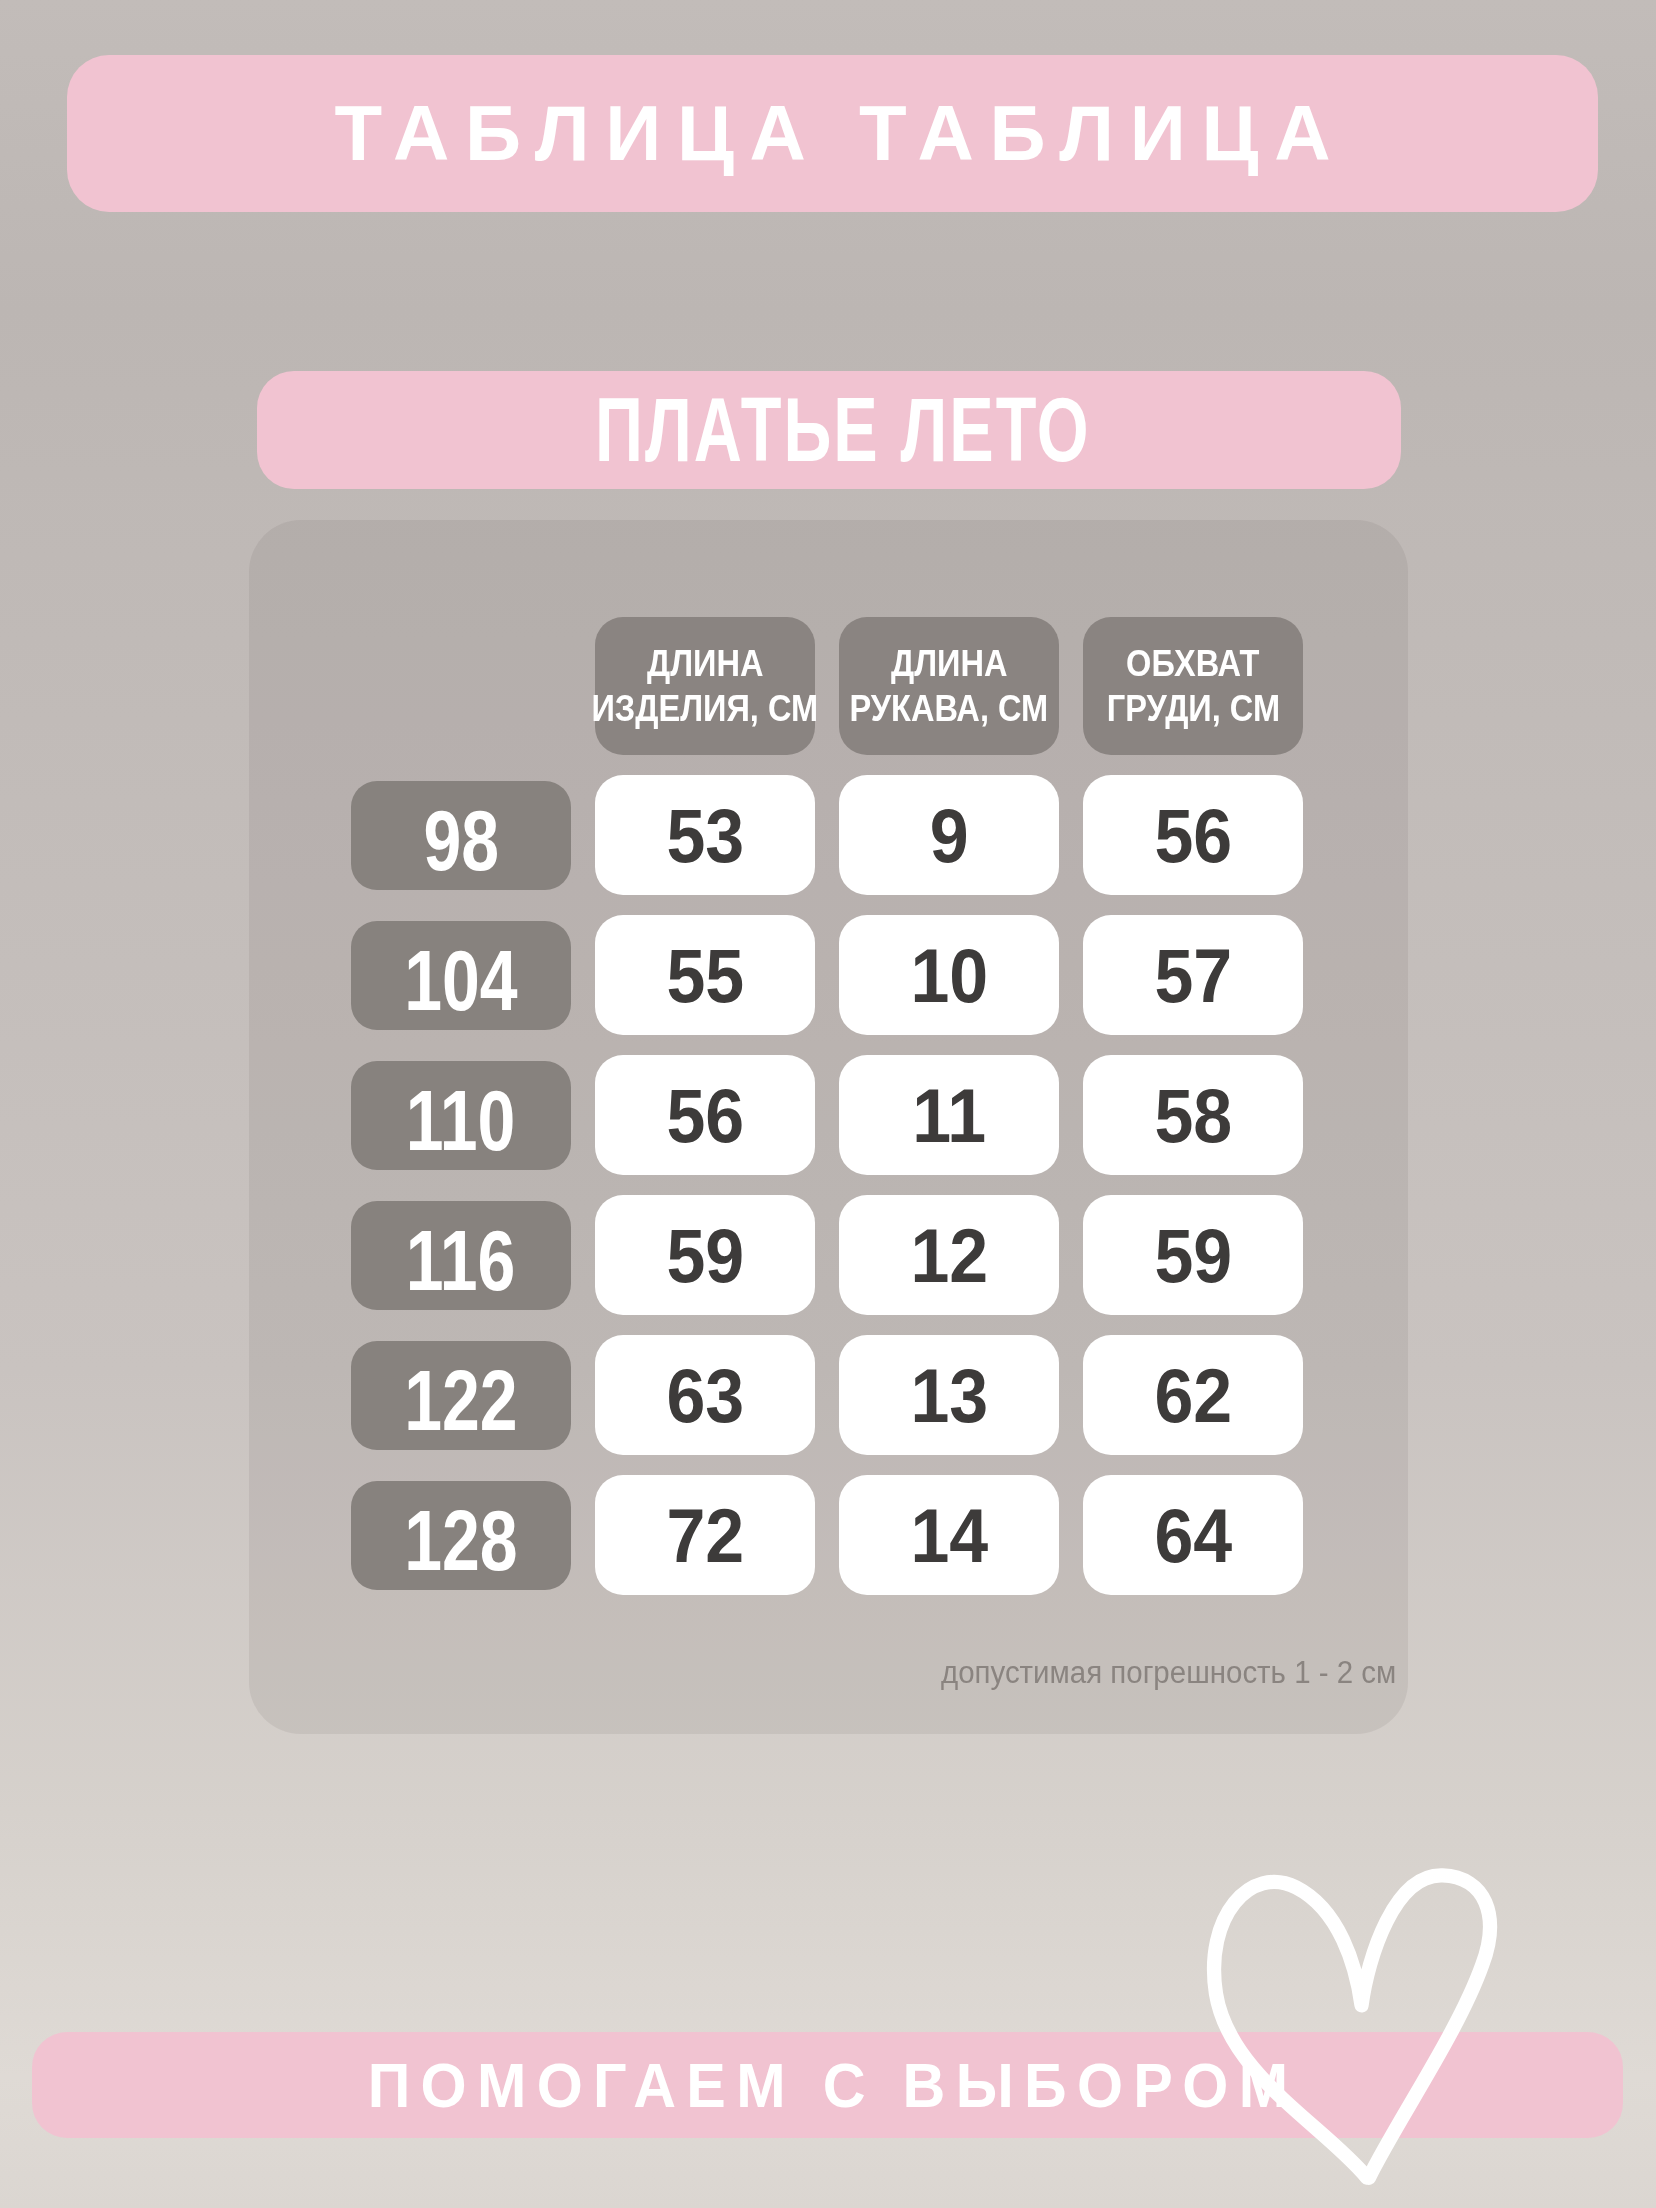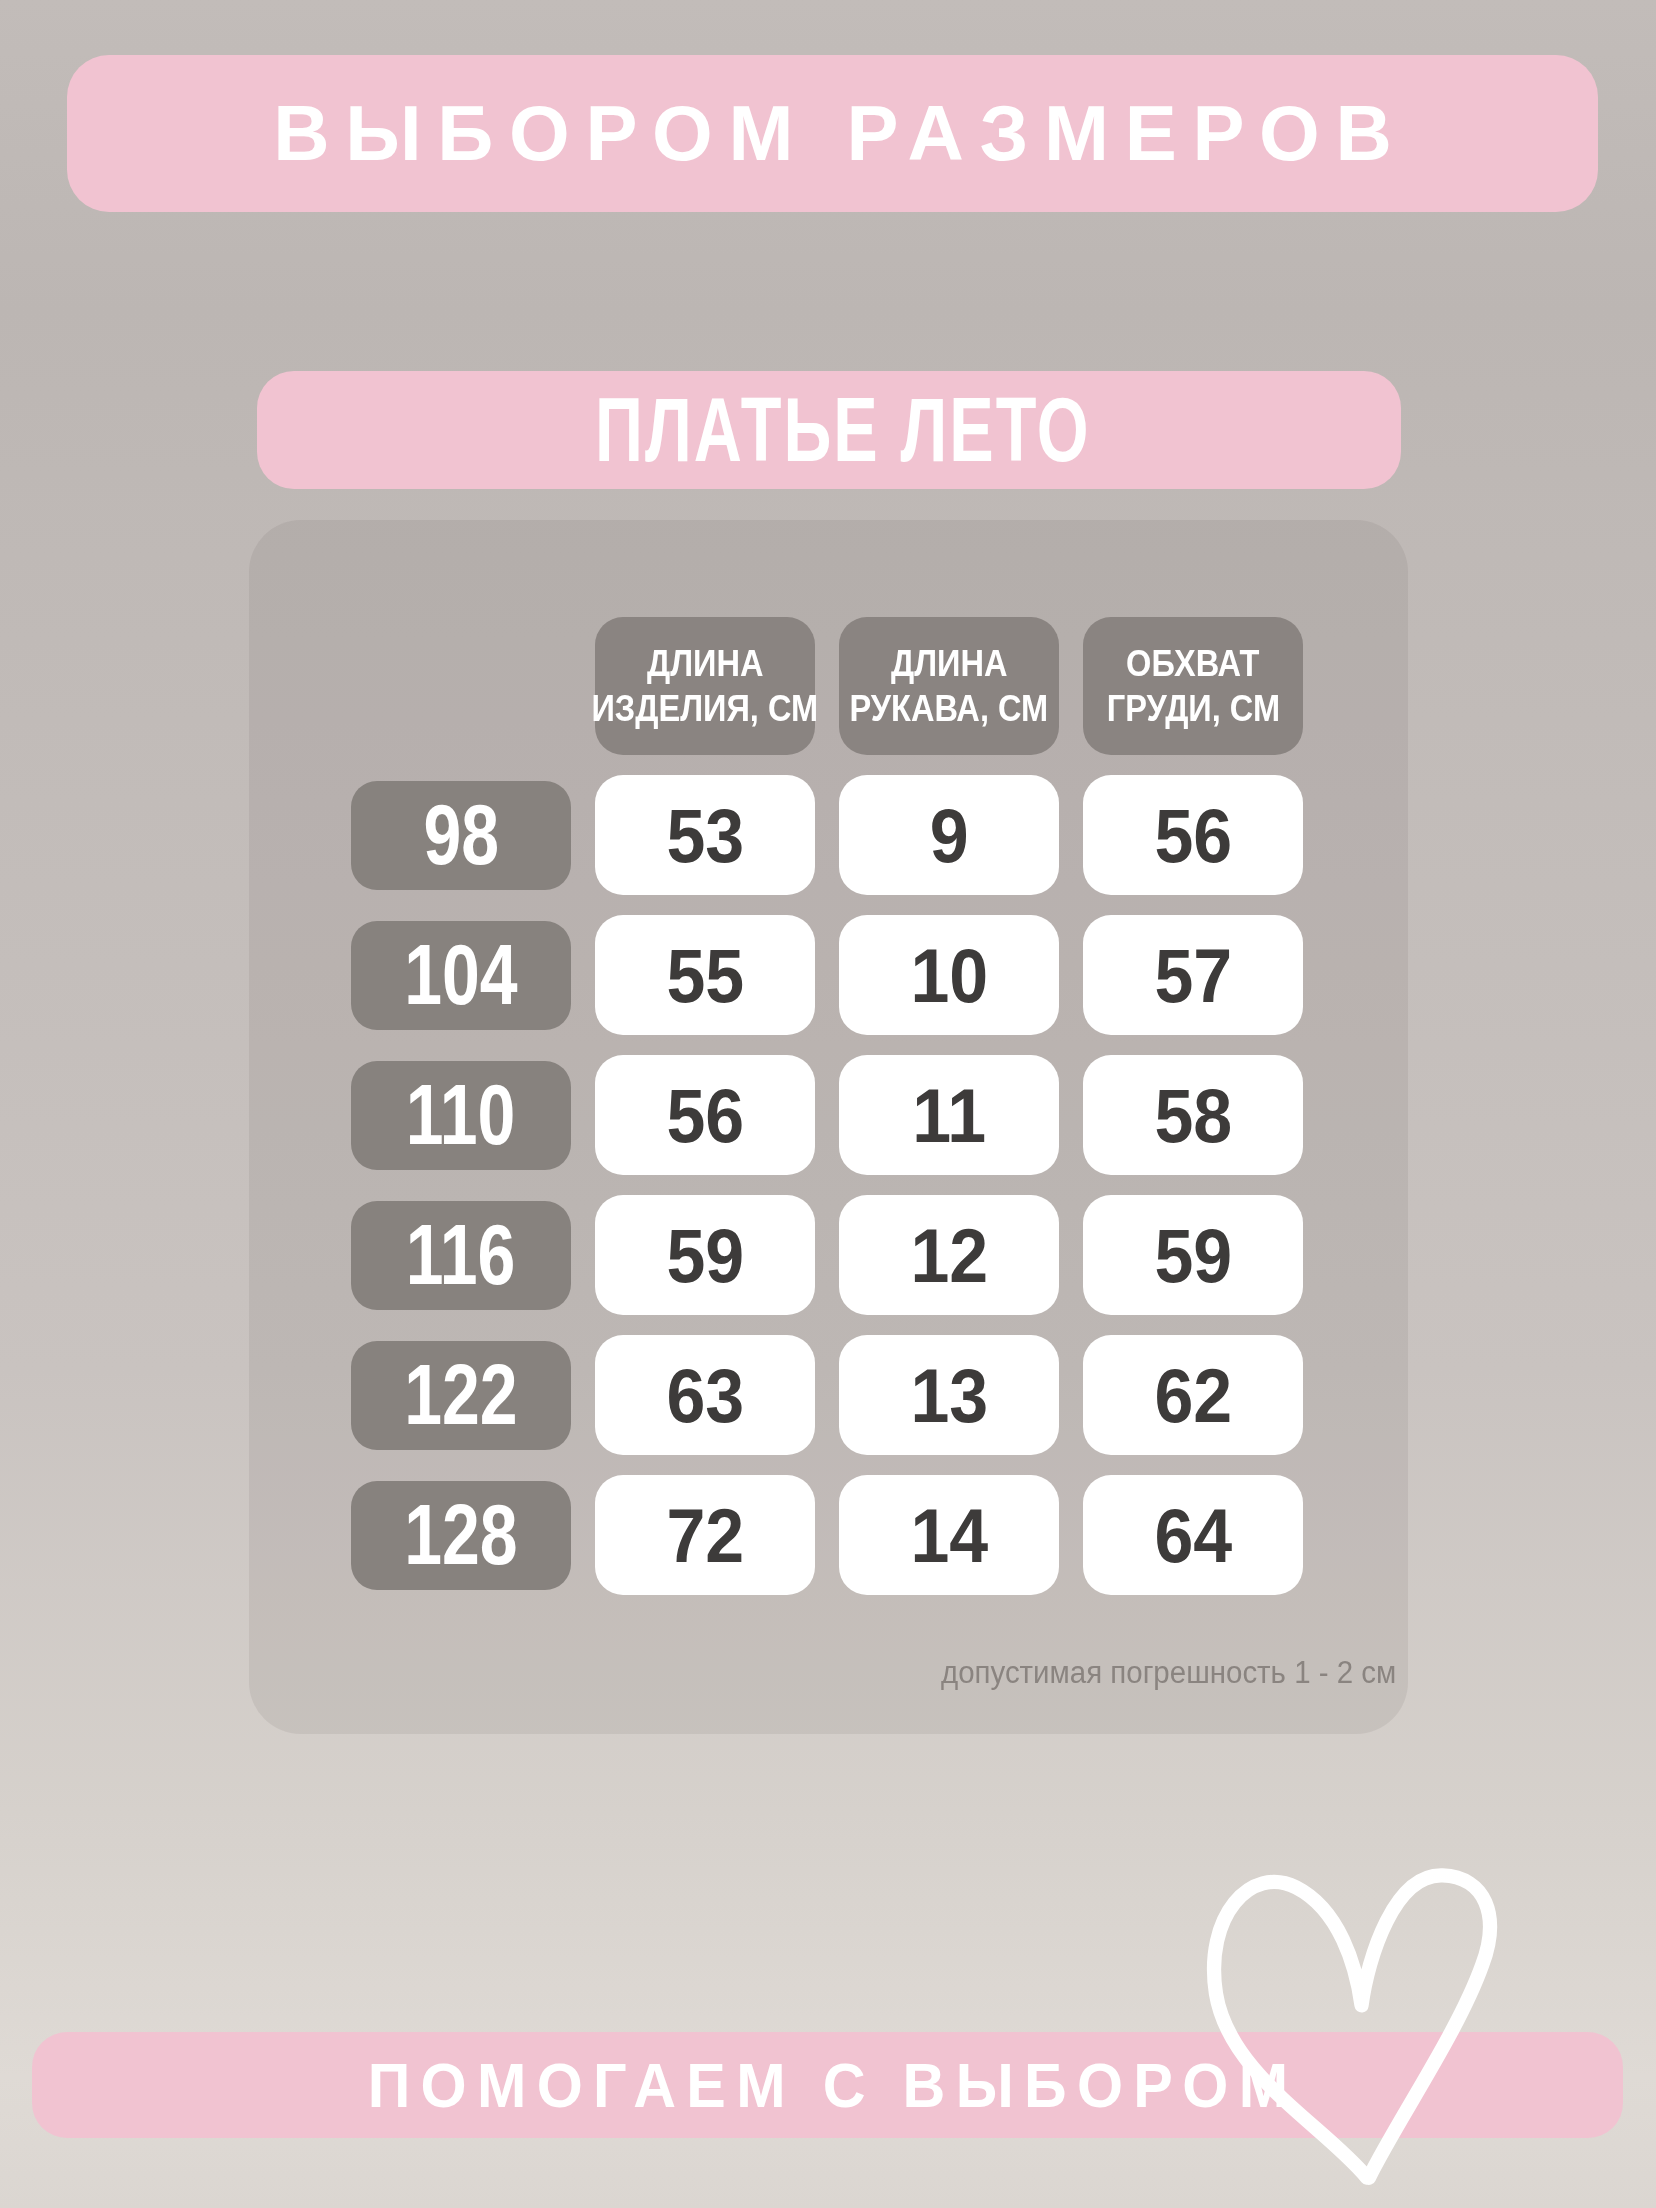--- a/index.html
+++ b/index.html
@@ -67,21 +67,21 @@
     align-items: center; justify-content: center;
     text-align: center;
     font-weight: 700; font-size: 37px; line-height: 1.22;
   }
   .hdr-cell .squeeze { transform: scaleX(0.88); white-space: nowrap; }
   .size-cell {
     background: #87827e;
     border-radius: 26px;
     height: 109px; align-self: center;
     color: #ffffff;
-    display: flex; align-items: center; justify-content: center;
+    display: flex; align-items: flex-end; justify-content: center;
     font-weight: 700; font-size: 85px;
   }
   .size-cell .squeeze { transform: scaleX(0.80); }
   .val-cell {
     background: #ffffff;
     border-radius: 28px;
     color: #3d3b3a;
     display: flex; align-items: center; justify-content: center;
     font-weight: 700; font-size: 76px; text-align: right;
   }
@@ -101,21 +101,21 @@
     left: 1203px; top: 1857px; width: 318px; height: 341px;
     z-index: 2;
   }
 </style>
 </head>
 <body>
 
 <div class="canvas">
 
   <div class="banner banner-title">
-    <span>ВЫБОРОМ РАЗМЕРОВ</span>
+    <span>ТАБЛИЦА ТАБЛИЦА</span>
   </div>
 
   <div class="banner banner-product">
     <span class="squeeze">ПЛАТЬЕ ЛЕТО</span>
   </div>
 
   <div class="panel">
     <div class="size-table">
 
       <div></div>

